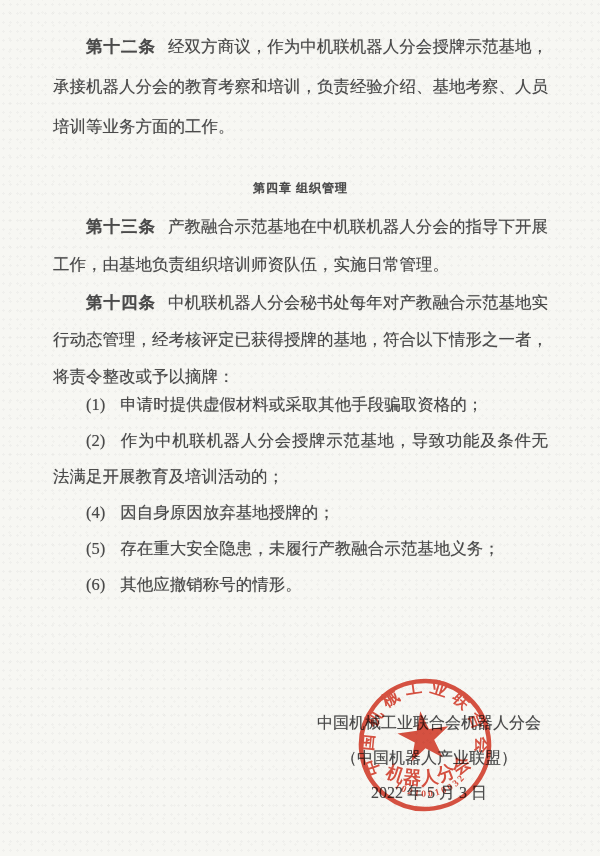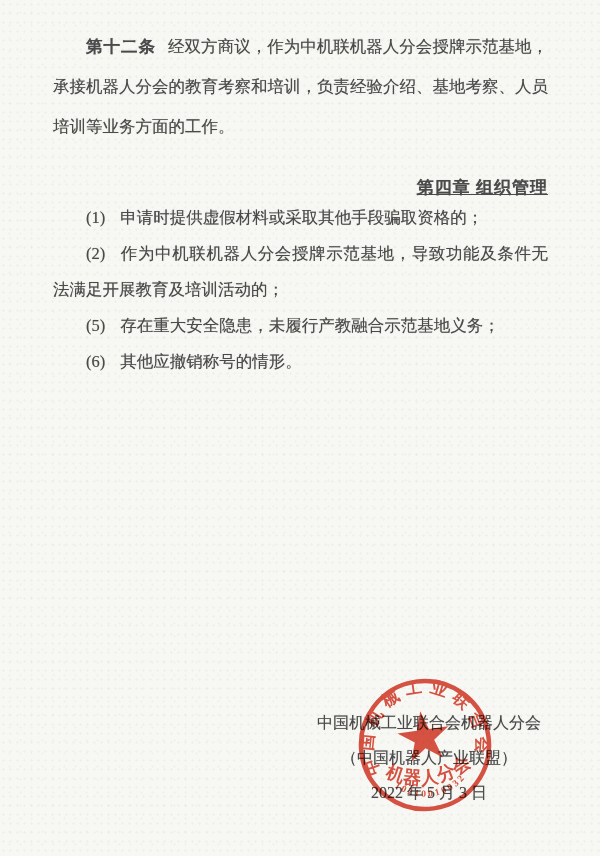--- a/index.html
+++ b/index.html
@@ -26,26 +26,25 @@
     font-size:16.5px;
     text-shadow:0 0 0.7px rgba(74,74,74,0.55);
   }
   p.para{margin:0;text-indent:33px;text-align:justify;}
   .lh40{line-height:40px;}
   .lh38{line-height:38px;}
   .lh37{line-height:37px;}
   .art-num{font-weight:bold;margin-right:12px;letter-spacing:1px;}
   h2.chapter{
     margin:21px 0 0 0;
-    font-size:17px;
+    font-size:12px;
     font-weight:bold;
-    text-align:right;
+    text-align:center;
     line-height:40px;
     letter-spacing:1px;
-    text-decoration:underline;
   }
   .clauses{margin-top:-8px;}
   p.clause{margin:0;text-indent:33px;line-height:36px;text-align:justify;}
   .clause-num{margin-right:15px;}
   .signature{
     position:absolute;
     left:300px; top:705px; width:258px;
     text-align:center;
     font-size:16px;
     line-height:35px;
@@ -67,25 +66,28 @@
 <body>
 
 <div class="page">
 
   <div class="content">
 
     <p class="para lh40"><span class="art-num">第十二条</span><span>经双方商议，作为中机联机器人分会授牌示范基地，承接机器人分会的教育考察和培训，负责经验介绍、基地考察、人员培训等业务方面的工作。</span></p>
 
     <h2 class="chapter">第四章 组织管理</h2>
 
+    <p class="para lh38"><span class="art-num">第十三条</span><span>产教融合示范基地在中机联机器人分会的指导下开展工作，由基地负责组织培训师资队伍，实施日常管理。</span></p>
 
+    <p class="para lh37"><span class="art-num">第十四条</span><span>中机联机器人分会秘书处每年对产教融合示范基地实行动态管理，经考核评定已获得授牌的基地，符合以下情形之一者，将责令整改或予以摘牌：</span></p>
 
     <div class="clauses">
       <p class="clause"><span class="clause-num">(1)</span><span>申请时提供虚假材料或采取其他手段骗取资格的；</span></p>
       <p class="clause"><span class="clause-num">(2)</span><span>作为中机联机器人分会授牌示范基地，导致功能及条件无法满足开展教育及培训活动的；</span></p>
+      <p class="clause"><span class="clause-num">(4)</span><span>因自身原因放弃基地授牌的；</span></p>
       <p class="clause"><span class="clause-num">(5)</span><span>存在重大安全隐患，未履行产教融合示范基地义务；</span></p>
       <p class="clause"><span class="clause-num">(6)</span><span>其他应撤销称号的情形。</span></p>
     </div>
 
   </div>
 
   <div class="signature">
     <div>中国机械工业联合会机器人分会</div>
     <div>（中国机器人产业联盟）</div>
     <div>2022 年 5 月 3 日</div>

